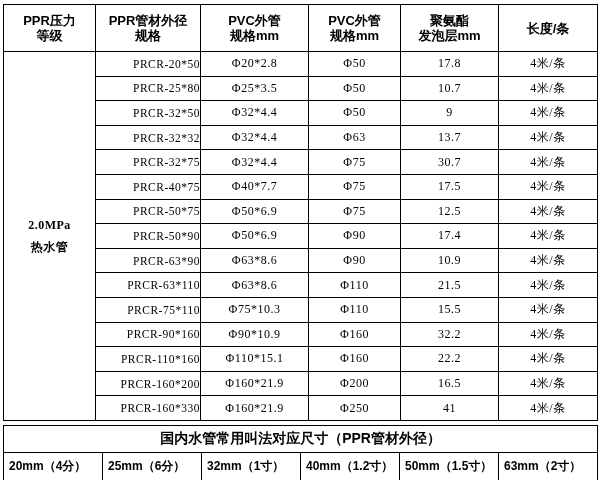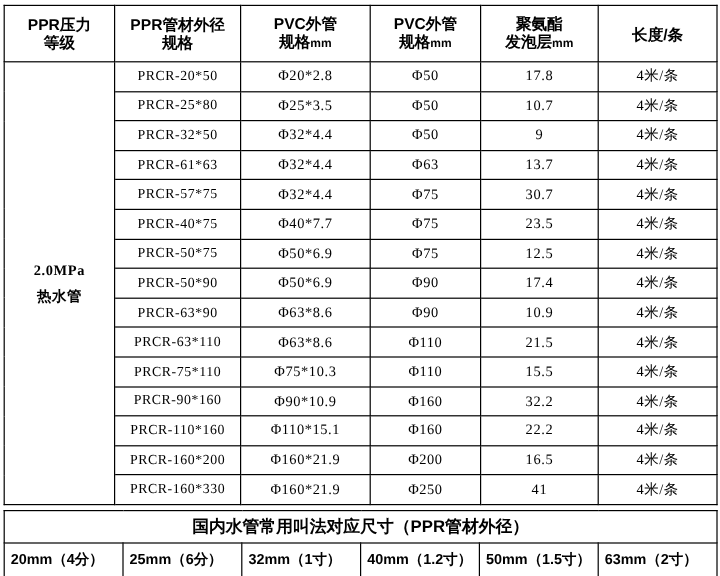--- a/index.html
+++ b/index.html
@@ -35,39 +35,40 @@
   
   .hdr td {
     height: 46px;
     font-family: "Liberation Sans", sans-serif;
     font-size: 13px;
     font-weight: bold;
     line-height: 15px;
     letter-spacing: 0px;
   }
   .hdr .unit {
-    font-size: 10px;
+    font-size: 13px;
     font-weight: bold;
   }
   
   .grade {
     font-family: "Liberation Sans", sans-serif;
     font-size: 15px;
     font-weight: bold;
     line-height: 22px;
   }
   
   .drow td {
     height: 23.6px;
     font-family: "Liberation Serif", serif;
     font-size: 12px;
     letter-spacing: 0.5px;
   }
   .drow td.model {
     font-size: 11.5px;
+    text-align: right;
   }
   
   .sect td {
     height: 26px;
     font-family: "Liberation Sans", sans-serif;
     font-size: 14px;
     font-weight: bold;
     margin-top: 38px;
   }
   
@@ -143,38 +144,38 @@
         <td>4米/条</td>
       </tr>
       <tr class="drow">
         <td class="model">PRCR-32*50</td>
         <td>Φ32*4.4</td>
         <td>Φ50</td>
         <td>9</td>
         <td>4米/条</td>
       </tr>
       <tr class="drow">
-        <td class="model">PRCR-61*63</td>
+        <td class="model">PRCR-32*32</td>
         <td>Φ32*4.4</td>
         <td>Φ63</td>
         <td>13.7</td>
         <td>4米/条</td>
       </tr>
       <tr class="drow">
-        <td class="model">PRCR-57*75</td>
+        <td class="model">PRCR-32*75</td>
         <td>Φ32*4.4</td>
         <td>Φ75</td>
         <td>30.7</td>
         <td>4米/条</td>
       </tr>
       <tr class="drow">
         <td class="model">PRCR-40*75</td>
         <td>Φ40*7.7</td>
         <td>Φ75</td>
-        <td>23.5</td>
+        <td>17.5</td>
         <td>4米/条</td>
       </tr>
       <tr class="drow">
         <td class="model">PRCR-50*75</td>
         <td>Φ50*6.9</td>
         <td>Φ75</td>
         <td>12.5</td>
         <td>4米/条</td>
       </tr>
       <tr class="drow">

